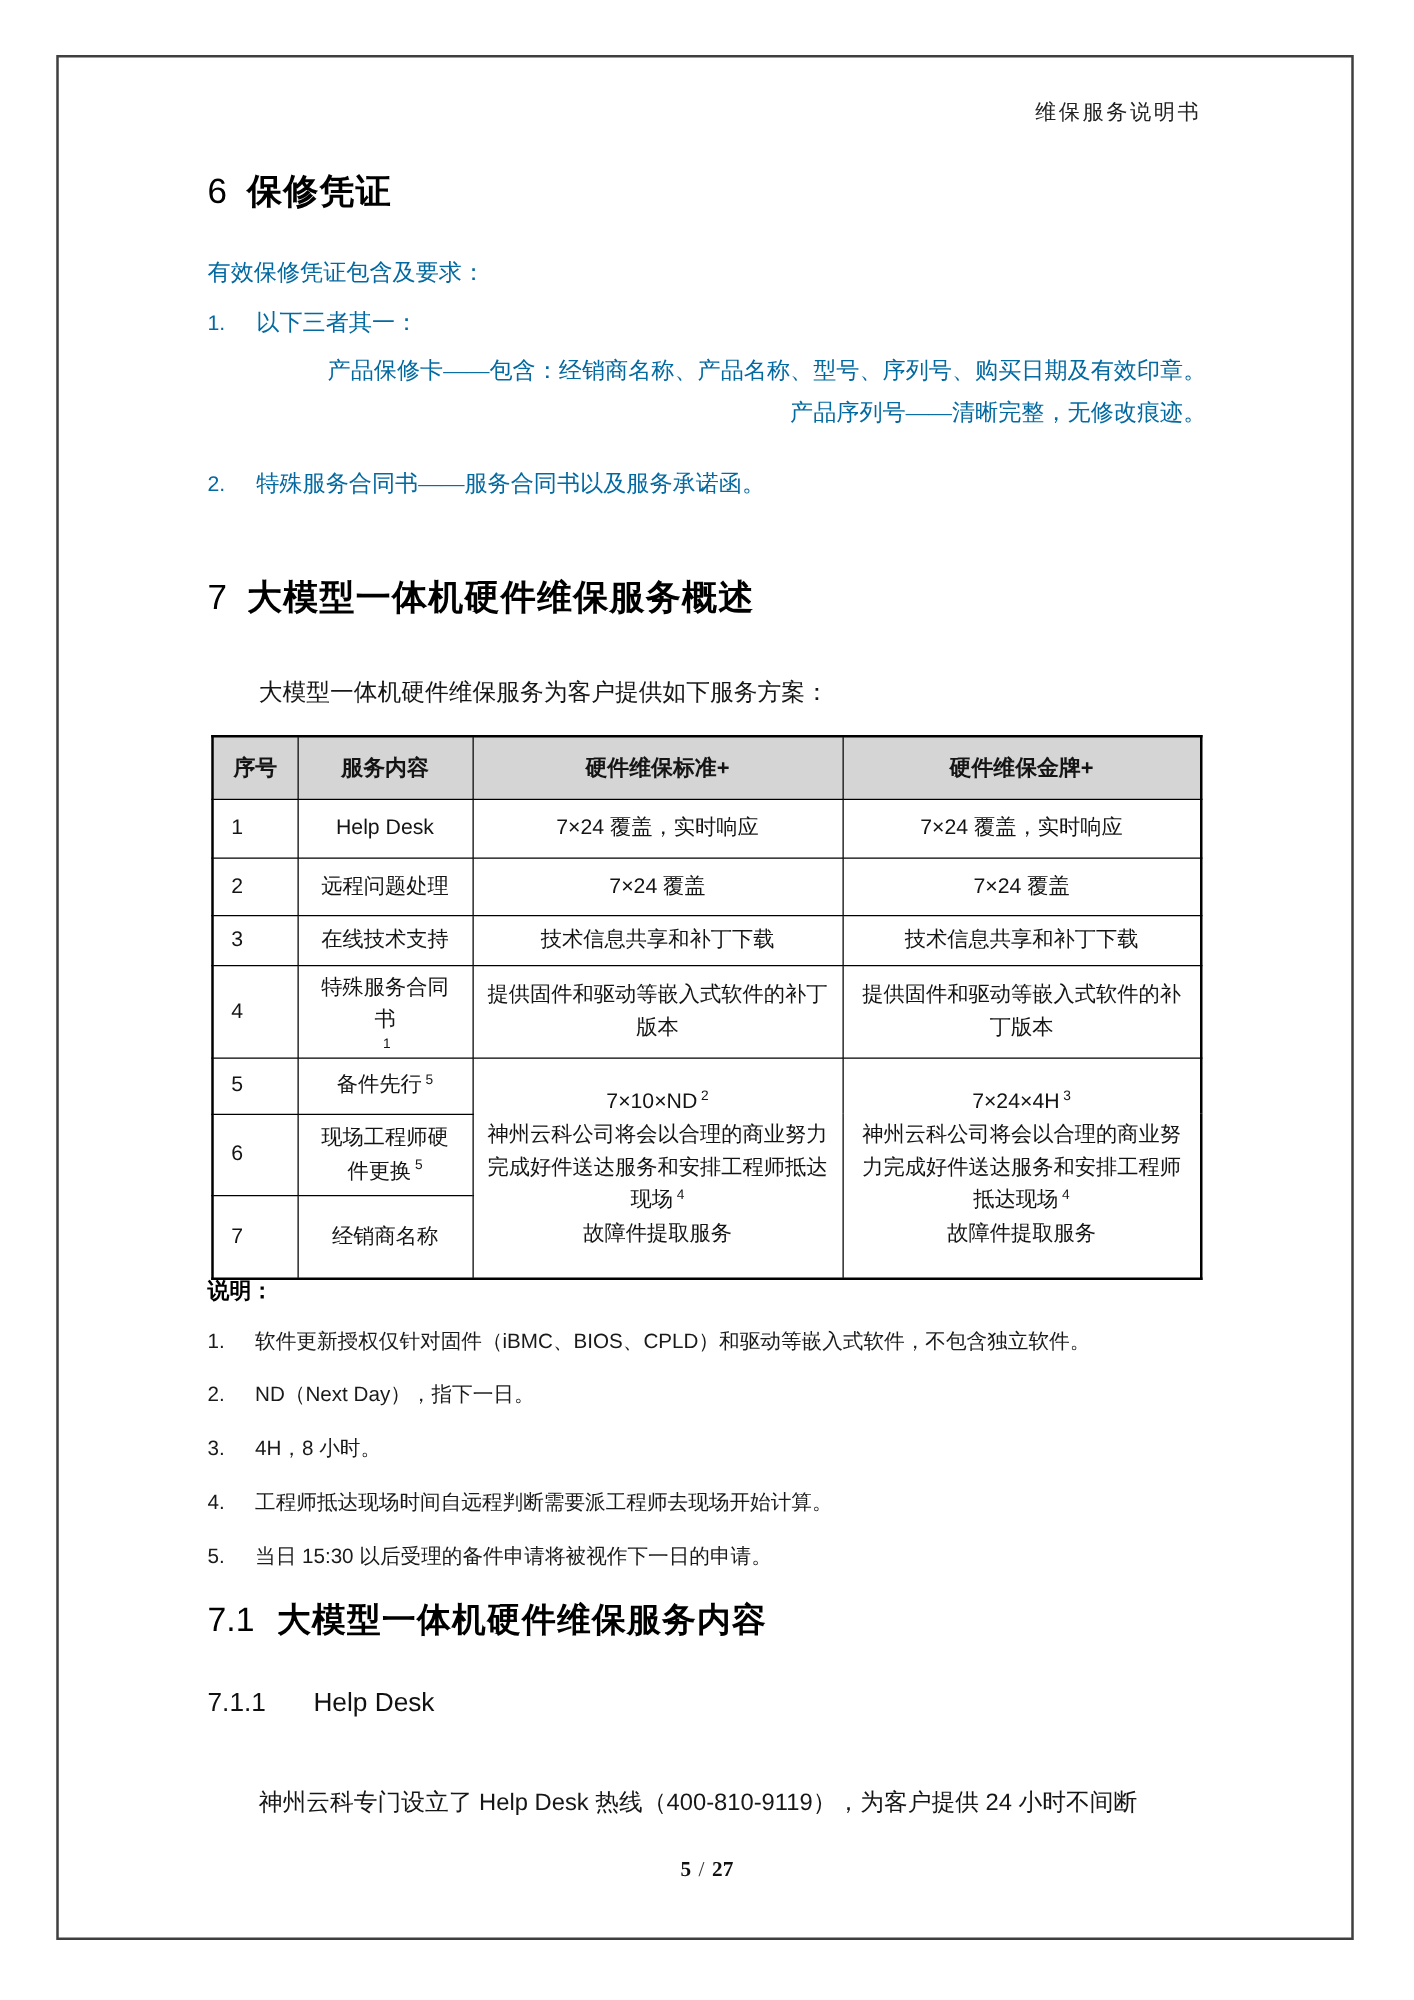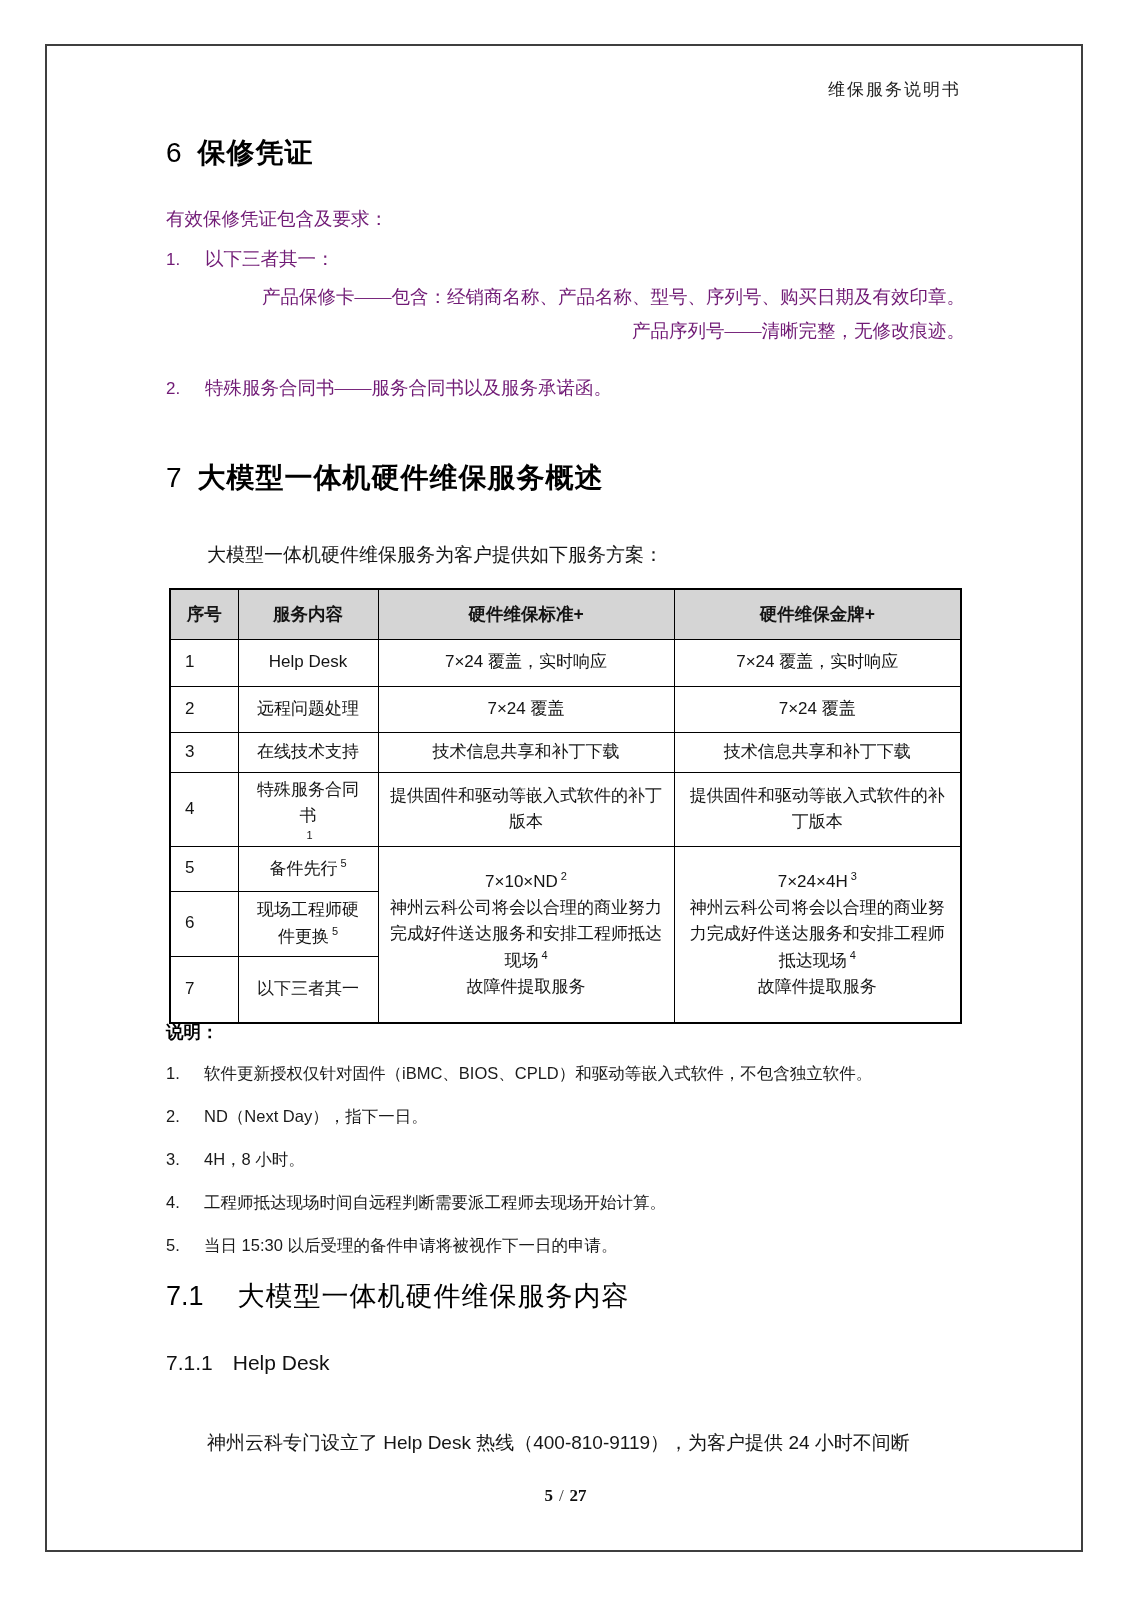--- a/index.html
+++ b/index.html
@@ -20,26 +20,26 @@
     top:78px; right:170px; font-size:17px; letter-spacing:2px; color:#222;
     font-family:"Liberation Serif","DejaVu Serif", serif;
   }
 
   .h1 { left:166px; font-size:28px; line-height:1.2; color:#000; }
   .h1 .hnum { font-weight:400; margin-right:16px; }
   .h1 .htitle { font-weight:700; letter-spacing:1px; }
 
   .h2 { left:166px; font-size:27px; color:#000; }
   .h2 .hnum { font-weight:400; margin-right:18px; }
-  .h2 .htitle { font-weight:400; letter-spacing:1px;margin-left:16px; }
+  .h2 .htitle { font-weight:700; letter-spacing:1px; }
 
   .h3 { left:166px; font-size:21px; font-weight:400; color:#111; }
-  .h3 .hnum { margin-right:20px; }
-
-  .body-text { font-size:18.5px; line-height:34px; color:#701a75; }
+  .h3 .hnum { margin-right:38px; }
+
+  .body-text { font-size:18.5px; line-height:34px; color:#0369a1; }
 
   .intro { left:166px; }
 
   .olist-item { left:166px; width:800px; }
   .olist-item .num {
     display:inline-block; width:39px; font-family:"Liberation Sans",sans-serif;
     font-size:17px;
   }
 
   .details { left:205px; width:760px;text-align:right; }
@@ -172,21 +172,21 @@
       </td>
     </tr>
     <tr class="rh-6">
       <td class="no">6</td>
       <td class="svc-name">
         <span>现场工程师硬件更换</span><sup>5</sup>
       </td>
     </tr>
     <tr class="rh-7">
       <td class="no">7</td>
-      <td class="svc-name">以下三者其一</td>
+      <td class="svc-name">经销商名称</td>
     </tr>
   </tbody>
 </table>
 
 <div class="abs notes-label" style="top:1020px;">说明：</div>
 
 <div class="abs notes" style="top:1062px;">
   <div class="note-item">
     <span class="num">1.</span><span>软件更新授权仅针对固件（iBMC、BIOS、CPLD）和驱动等嵌入式软件，不包含独立软件。</span>
   </div>

